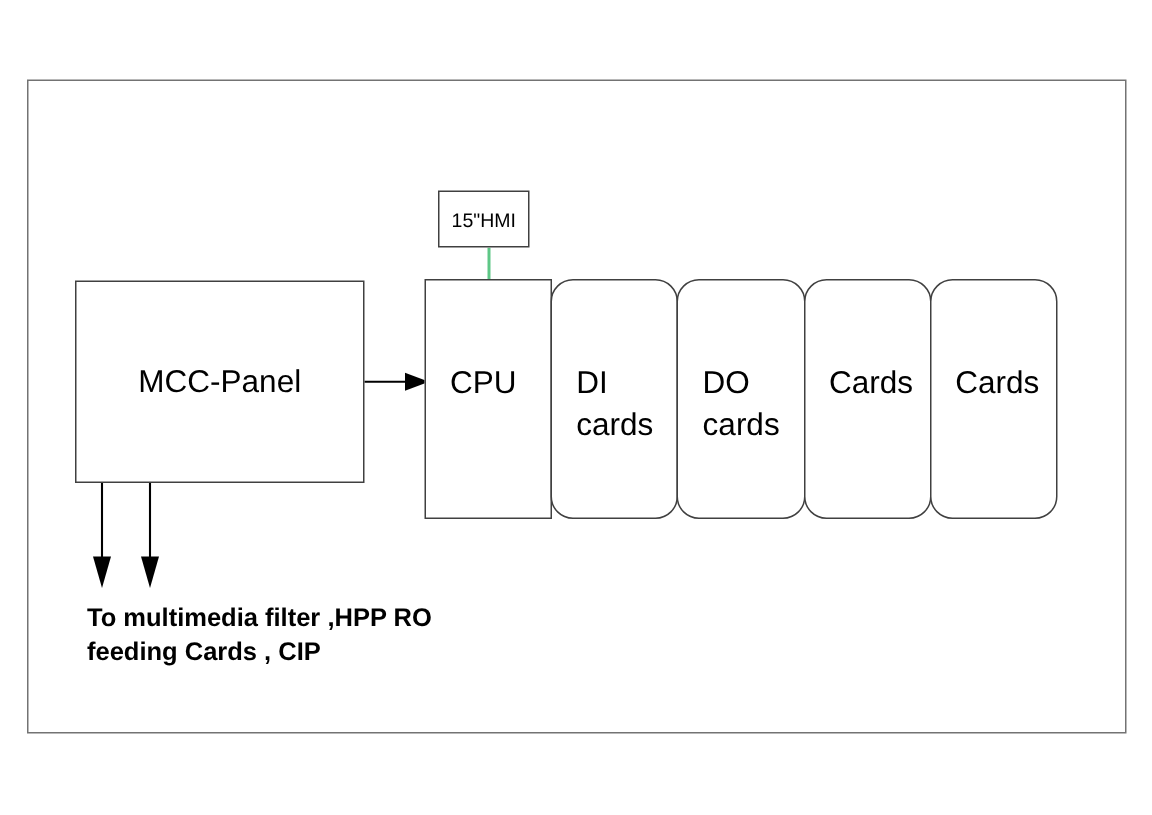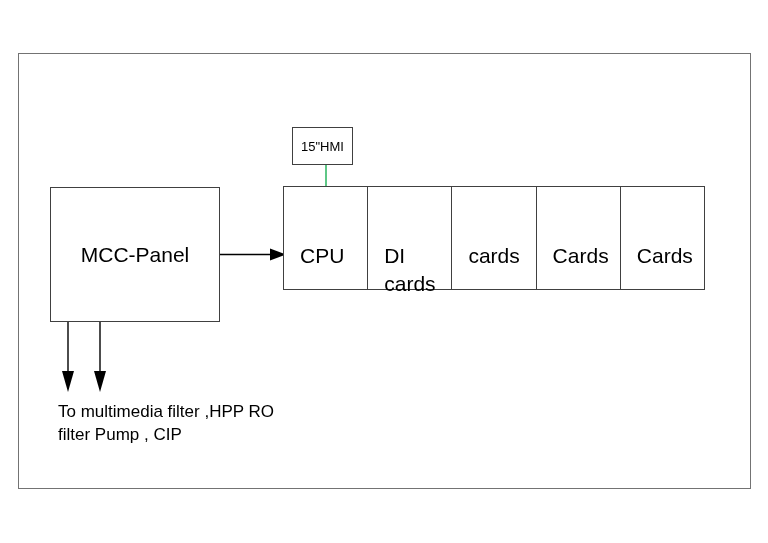--- a/index.html
+++ b/index.html
@@ -37,57 +37,59 @@
     width: 61px;
     height: 38px;
     display: flex;
     align-items: center;
     justify-content: center;
     font-size: 13px;
   }
   .mcc-box {
     left: 50px;
     top: 187px;
-    width: 170px;
+    width: 193px;
     height: 135px;
     display: flex;
     align-items: center;
     justify-content: center;
     font-size: 21px;
   }
   .rack {
     position: absolute;
     left: 283px;
     top: 186px;
     width: 422px;
-    height: 104px;
+    height: 160px;
     display: flex;
   }
   .rack-card {
     flex: 1 1 0;
     border: 1px solid #404040;
     background: #ffffff;
     box-sizing: border-box;
     padding: 55px 0 0 16px;
     font-size: 21px;
     line-height: 28px;
     white-space: nowrap;
   }
   .rack-card + .rack-card {
     margin-left: -1px;
+    border-radius: 15px;
   }
   .card-line {
     display: block;
   }
   .note {
     position: absolute;
     left: 58px;
     top: 400px;
     font-size: 17px;
     line-height: 23px;
+    font-weight: bold;
   }
   .wires {
     position: absolute;
     left: 0;
     top: 0;
     width: 768px;
     height: 543px;
     pointer-events: none;
   }
 </style>
@@ -123,28 +125,29 @@
   <div class="rack">
     <div class="rack-card">
       <span class="card-line">CPU</span>
       <span class="card-line"></span>
     </div>
     <div class="rack-card">
       <span class="card-line">DI</span>
       <span class="card-line">cards</span>
     </div>
     <div class="rack-card">
+      <span class="card-line">DO</span>
       <span class="card-line">cards</span>
     </div>
     <div class="rack-card">
       <span class="card-line">Cards</span>
     </div>
     <div class="rack-card">
       <span class="card-line">Cards</span>
     </div>
   </div>
 
   <div class="note">
     <div>To multimedia filter ,HPP RO</div>
-    <div>filter Pump , CIP</div>
+    <div>feeding Cards , CIP</div>
   </div>
 
 </div>
 
 </body></html>

